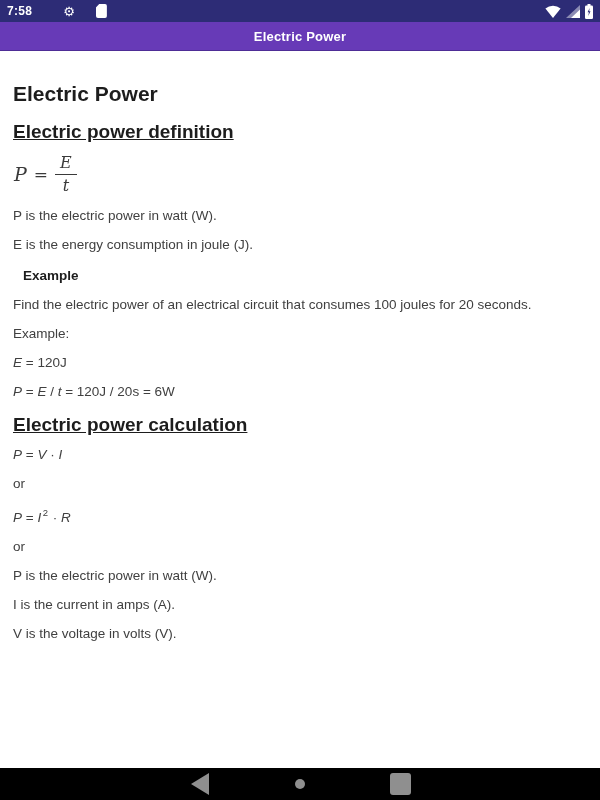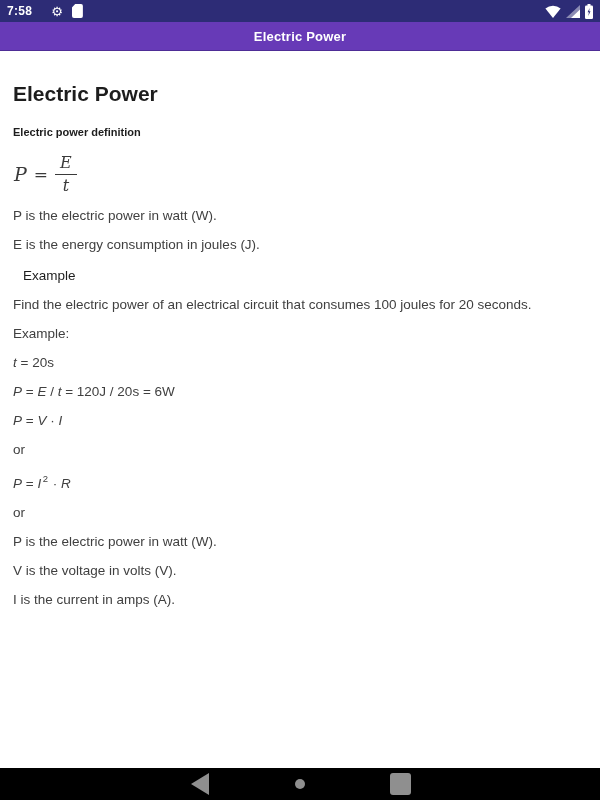--- a/index.html
+++ b/index.html
@@ -10,21 +10,21 @@
   }
   .screen{width:600px;height:800px;display:flex;flex-direction:column;position:relative;}
 
   
   .status-bar{
     height:22px;background:var(--status-bar-bg,#2D2C76);
     display:flex;align-items:center;color:#fff;flex:0 0 auto;
     padding:0 7px;box-sizing:border-box;
   }
   .sb-time{font-size:12px;font-weight:700;letter-spacing:.3px;margin-right:10px;}
-  .sb-left{display:flex;align-items:center;gap:9px;}
+  .sb-left{display:flex;align-items:center;gap:21px;}
   .sb-right{margin-left:auto;display:flex;align-items:center;gap:5px;}
   .gear-glyph{font-size:13px;line-height:13px;color:#fff;}
   .sd-card{width:11px;height:14px;background:#fff;border-radius:2px;
     clip-path:polygon(30% 0,100% 0,100% 100%,0 100%,0 25%);}
   .wifi-svg,.signal-svg,.batt-svg{display:block;}
 
   
   .app-bar{
     height:28px;background:var(--app-bar-bg,#673AB7);flex:0 0 auto;
     display:flex;align-items:center;justify-content:center;
@@ -35,24 +35,24 @@
 
   
   .content{
     flex:1 1 auto;background:var(--content-bg,#fff);overflow:hidden;
     padding:16px 14px 0 13px;box-sizing:border-box;color:var(--text,#404040);
   }
   .content h1{
     font-size:21px;line-height:26px;margin:14px 0 0;color:var(--heading-text,#1d1d1d);font-weight:700;
   }
   .content h2{
-    font-size:11px;line-height:18px;margin:16px 0 0;color:var(--heading-text,#1d1d1d);font-weight:700;
+    font-size:19px;line-height:18px;margin:16px 0 0;color:var(--heading-text,#1d1d1d);font-weight:700;text-decoration:underline;
   }
   .content h3{
-    font-size:13.5px;line-height:16px;margin:15px 0 0;color:var(--heading-text,#1d1d1d);font-weight:400;padding-left:10px;
+    font-size:13.5px;line-height:16px;margin:15px 0 0;color:var(--heading-text,#1d1d1d);font-weight:700;padding-left:10px;
   }
   .content p{font-size:13.5px;line-height:16px;margin:13px 0 0;}
   .math{font-size:13.5px;}
   .math .it{font-style:italic;}
   .math sup{font-size:9.5px;margin-left:1.5px;margin-right:1px;}
 
   
   .formula{
     margin:12px 0 0 1px;display:flex;align-items:center;gap:7px;
     font-family:"DejaVu Serif","Liberation Serif",serif;font-style:italic;
@@ -115,36 +115,37 @@
     <div class="formula">
       <span class="f-lhs">P</span>
       <span class="f-eq">=</span>
       <span class="frac">
         <span class="num">E</span>
         <span class="den">t</span>
       </span>
     </div>
 
     <p>P is the electric power in watt (W).</p>
-    <p>E is the energy consumption in joules (J).</p>
+    <p>E is the energy consumption in joule (J).</p>
 
     <h3>Example</h3>
     <p>Find the electric power of an electrical circuit that consumes 100 joules for 20 seconds.</p>
     <p>Example:</p>
-    <p class="math"><span class="it">t</span><span> = 20s</span></p>
+    <p class="math"><span class="it">E</span><span> = 120J</span></p>
     <p class="math"><span class="it">P</span><span> = </span><span class="it">E</span><span> / </span><span class="it">t</span><span> = 120J / 20s = 6W</span></p>
 
+    <h2>Electric power calculation</h2>
     <p class="math"><span class="it">P</span><span> = </span><span class="it">V</span><span> · </span><span class="it">I</span></p>
     <p class="math"><span>or</span></p>
     <p class="math"><span class="it">P</span><span> = </span><span class="it">I</span><sup>2</sup><span> · </span><span class="it">R</span></p>
     <p class="math"><span>or</span></p>
 
     <p>P is the electric power in watt (W).</p>
+    <p>I is the current in amps (A).</p>
     <p>V is the voltage in volts (V).</p>
-    <p>I is the current in amps (A).</p>
 
   </div>
 
   <div class="nav-bar">
     <div class="nav-btn nav-back">
       <svg width="20" height="22" viewBox="0 0 20 22">
         <polygon points="19,0 19,22 1,11" fill="#8F8F8F"></polygon>
       </svg>
     </div>
     <div class="nav-btn nav-home">

